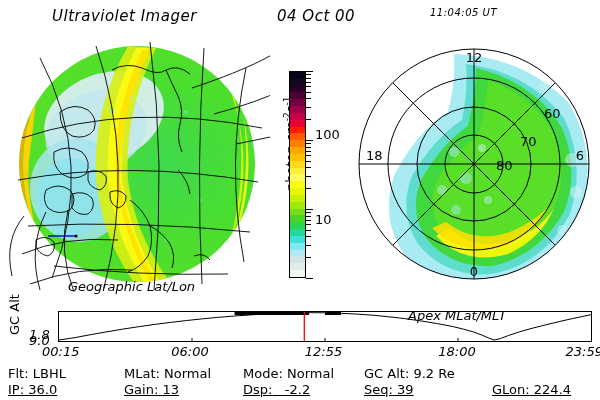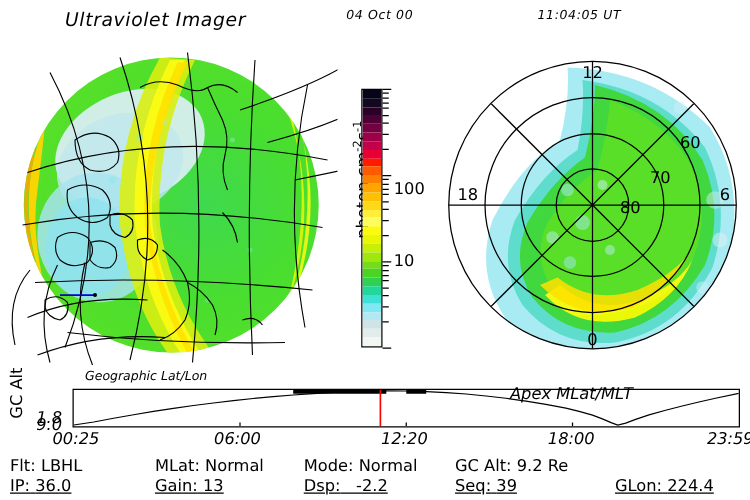--- a/index.html
+++ b/index.html
@@ -3,21 +3,21 @@
 <meta charset="utf-8">
 <style>
   html,body{margin:0;padding:0;background:#ffffff;}
   body{width:600px;height:400px;overflow:hidden;font-family:"DejaVu Sans",sans-serif;}
   #root{position:relative;width:600px;height:400px;background:#fff;}
 
   .txt{position:absolute;white-space:pre;color:#000;font-family:"DejaVu Sans",sans-serif;font-style:italic;}
 
   
   #hdr-title{left:52px;  top:7px; font-size:15px;letter-spacing:.5px;}
-  #hdr-date { left:277px; top:7px; font-size:10px;letter-spacing:.5px;}
+  #hdr-date { left:277px; top:7px; font-size:15px;letter-spacing:.5px;}
   #hdr-time { left:430px; top:7px; font-size:10px;letter-spacing:.5px;}
 
   
   #globe-panel{position:absolute;left:0px;top:40px;width:270px;height:260px;}
   #globe-panel svg{display:block;}
 
   
   #cbar-panel{position:absolute;left:262px;top:40px;width:70px;height:260px;}
   #cbar-box{position:absolute;left:27px;top:31px;width:17px;height:207px;
             border:1px solid #000;box-sizing:border-box;overflow:hidden;}
@@ -30,21 +30,21 @@
   #cbar-axis-title{position:absolute;left:-57px;top:93px;width:170px;
         font-size:13px;text-align:center;transform:rotate(-90deg);
         transform-origin:50% 50%;white-space:pre;}
   #cbar-axis-title sup{font-size:9px;vertical-align:super;}
 
   
   #polar-panel{position:absolute;left:336px;top:40px;width:268px;height:260px;}
   #polar-panel svg{display:block;}
 
   
-  #strip-title-left {left:68px; top:296px;font-size:10px;}
+  #strip-title-left {left:68px; top:279px;font-size:13px;}
   #strip-title-right{left:408px;top:308px;font-size:13px;}
 
   #strip-ylabel{position:absolute;left:-14px;top:307px;width:56px;
         font-size:13px;text-align:center;transform:rotate(-90deg);
         transform-origin:50% 50%;white-space:pre;}
 
   #strip-ytick-hi{left:29px;top:309px;font-size:13px;margin-top:24px;}
   #strip-ytick-lo{left:29px;top:327px;font-size:13px;text-align:right;}
 
   #strip-box{position:absolute;left:58px;top:311px;width:534px;height:31px;
@@ -223,22 +223,22 @@
         <div class="cb-tick" style="top: 48.2289px;"></div>
         <div class="cb-tick" style="top: 36.0786px;"></div>
         <div class="cb-tick" style="top: 27.4579px;"></div>
         <div class="cb-tick" style="top: 20.7711px;"></div>
         <div class="cb-tick" style="top: 15.3076px;"></div>
         <div class="cb-tick" style="top: 10.6882px;"></div>
         <div class="cb-tick" style="top: 6.68679px;"></div>
         <div class="cb-tick" style="top: 3.15727px;"></div>
         <div class="cb-tick major" style="top: 0px;"></div>
       </div>
-  <div class="cb-lbl" style="top: 104px; text-align: right;">100</div>
-      <div class="cb-lbl" style="top: 162px;">10</div>
+  <div class="cb-lbl" style="top: 87px; text-align: right;">100</div>
+      <div class="cb-lbl" style="top: 172px;">10</div>
     </div>
 
   <div id="polar-panel">
     <svg width="268" height="260" viewBox="0 0 268 260">
       <defs>
         <clipPath id="polarClip">
             <circle cx="138" cy="124" r="115"></circle>
           </clipPath>
       </defs>
 
@@ -318,23 +318,23 @@
       <line id="strip-marker" y1="0" y2="29" stroke="#ff0000" stroke-width="1.3" x1="245.3052" x2="245.3052"></line>
       <g id="strip-xticks">
           <line x1="133" x2="133" y1="29" y2="26" stroke="#000" stroke-width="1"></line>
           <line x1="266" x2="266" y1="29" y2="26" stroke="#000" stroke-width="1"></line>
           <line x1="399" x2="399" y1="29" y2="26" stroke="#000" stroke-width="1"></line>
         </g>
     </svg>
   </div>
 
   <div id="strip-xlabels">
-      <div class="txt strip-xlbl" style="left: 42px;">00:25</div>
+      <div class="txt strip-xlbl" style="left: 42px;">00:15</div>
       <div class="txt strip-xlbl" style="left: 171.25px;">06:00</div>
-      <div class="txt strip-xlbl" style="left: 304.75px;">12:20</div>
+      <div class="txt strip-xlbl" style="left: 304.75px;">12:55</div>
       <div class="txt strip-xlbl" style="left: 438.25px;">18:00</div>
       <div class="txt strip-xlbl" style="left: 565.5px;">23:59</div>
     </div>
 
   <div class="st st-r1 c1"><span>Flt:</span> <span>LBHL</span></div>
   <div class="st st-r2 c1"><span>IP:</span> <span>36.0</span></div>
 
   <div class="st st-r1 c2"><span>MLat:</span> <span>Normal</span></div>
   <div class="st st-r2 c2"><span>Gain:</span> <span>13</span></div>
 

